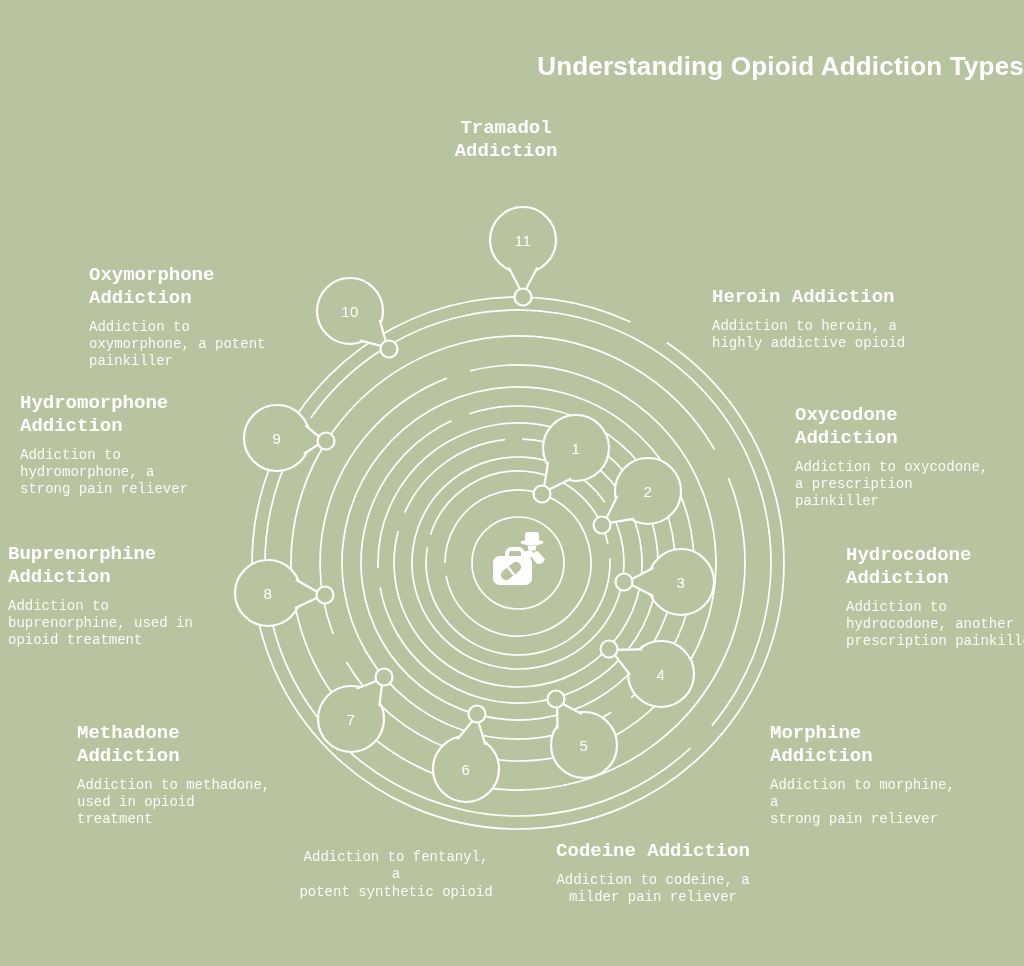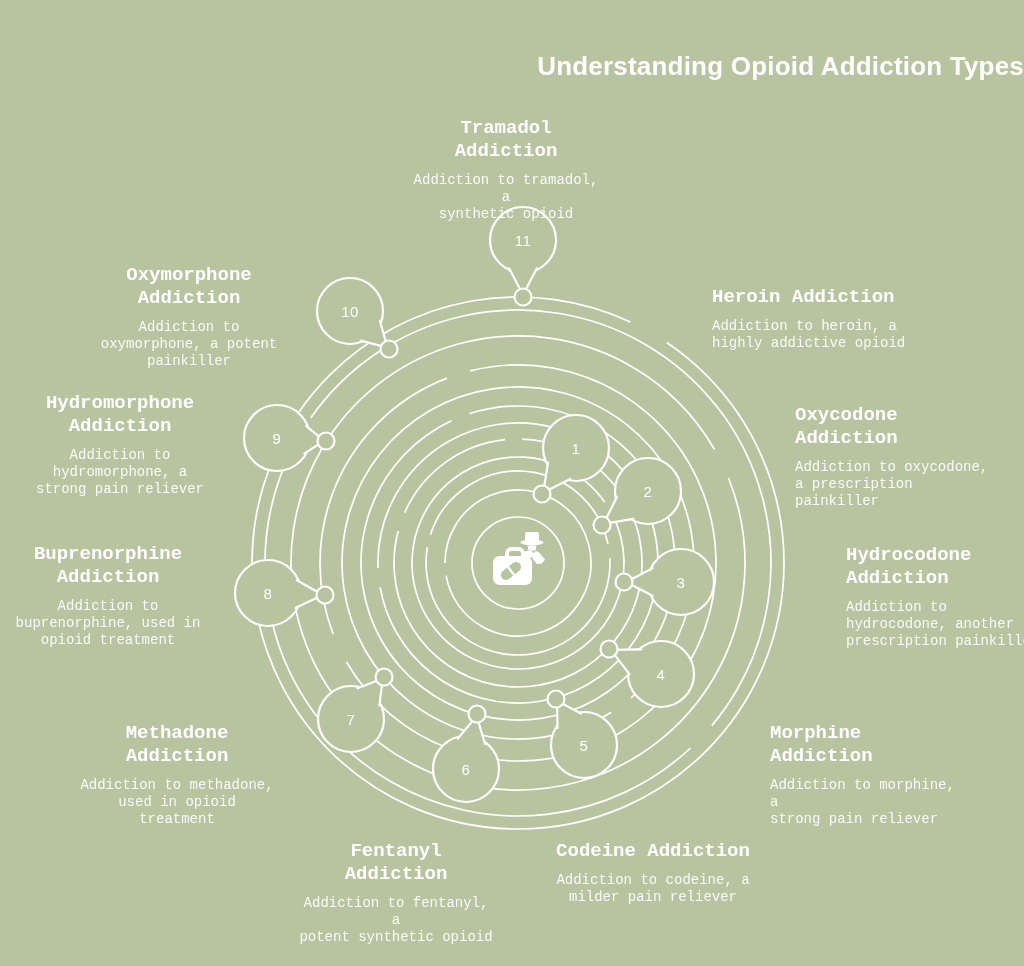--- a/index.html
+++ b/index.html
@@ -16,21 +16,21 @@
   .diagram{position:absolute;left:0;top:0;}
   .label-block{position:absolute;color:#fff;font-family:Liberation Mono, monospace;}
   .label-title{
     font-size:19px;font-weight:700;line-height:1.2;white-space:pre-line;
   }
   .label-desc{
     font-size:14px;font-weight:400;line-height:1.24;margin-top:9px;
     white-space:pre-line;opacity:.93;
   }
   .align-left{text-align:left}
-  .align-right{text-align:center}
+  .align-right{text-align:left}
   .align-center{text-align:center}
   svg text{font-family:"Liberation Sans", sans-serif;}
 </style>
 </head>
 <body>
 
 <div class="canvas">
 
   <div class="page-title">Understanding Opioid Addiction Types</div>
 
@@ -144,21 +144,20 @@
 strong pain reliever</div>
   </div>
 
   <div class="label-block align-center" style="left:553px;top:840px;width:200px">
     <div class="label-title">Codeine Addiction</div>
     <div class="label-desc">Addiction to codeine, a
 milder pain reliever</div>
   </div>
 
   <div class="label-block align-center" style="left:296px;top:840px;width:200px">
-    <div class="label-title">Fentanyl Addiction</div>
     <div class="label-desc">Addiction to fentanyl, a
 potent synthetic opioid</div>
   </div>
 
   <div class="label-block align-right" style="left:77px;top:722px;width:200px">
     <div class="label-title">Methadone
 Addiction</div>
     <div class="label-desc">Addiction to methadone,
 used in opioid treatment</div>
   </div>
@@ -182,17 +181,15 @@
   <div class="label-block align-right" style="left:89px;top:264px;width:200px">
     <div class="label-title">Oxymorphone
 Addiction</div>
     <div class="label-desc">Addiction to
 oxymorphone, a potent
 painkiller</div>
   </div>
 
   <div class="label-block align-center" style="left:406px;top:117px;width:200px">
     <div class="label-title">Tramadol Addiction</div>
-    <div class="label-desc">Addiction to tramadol, a
-synthetic opioid</div>
   </div>
 
 </div>
 
 </body></html>

